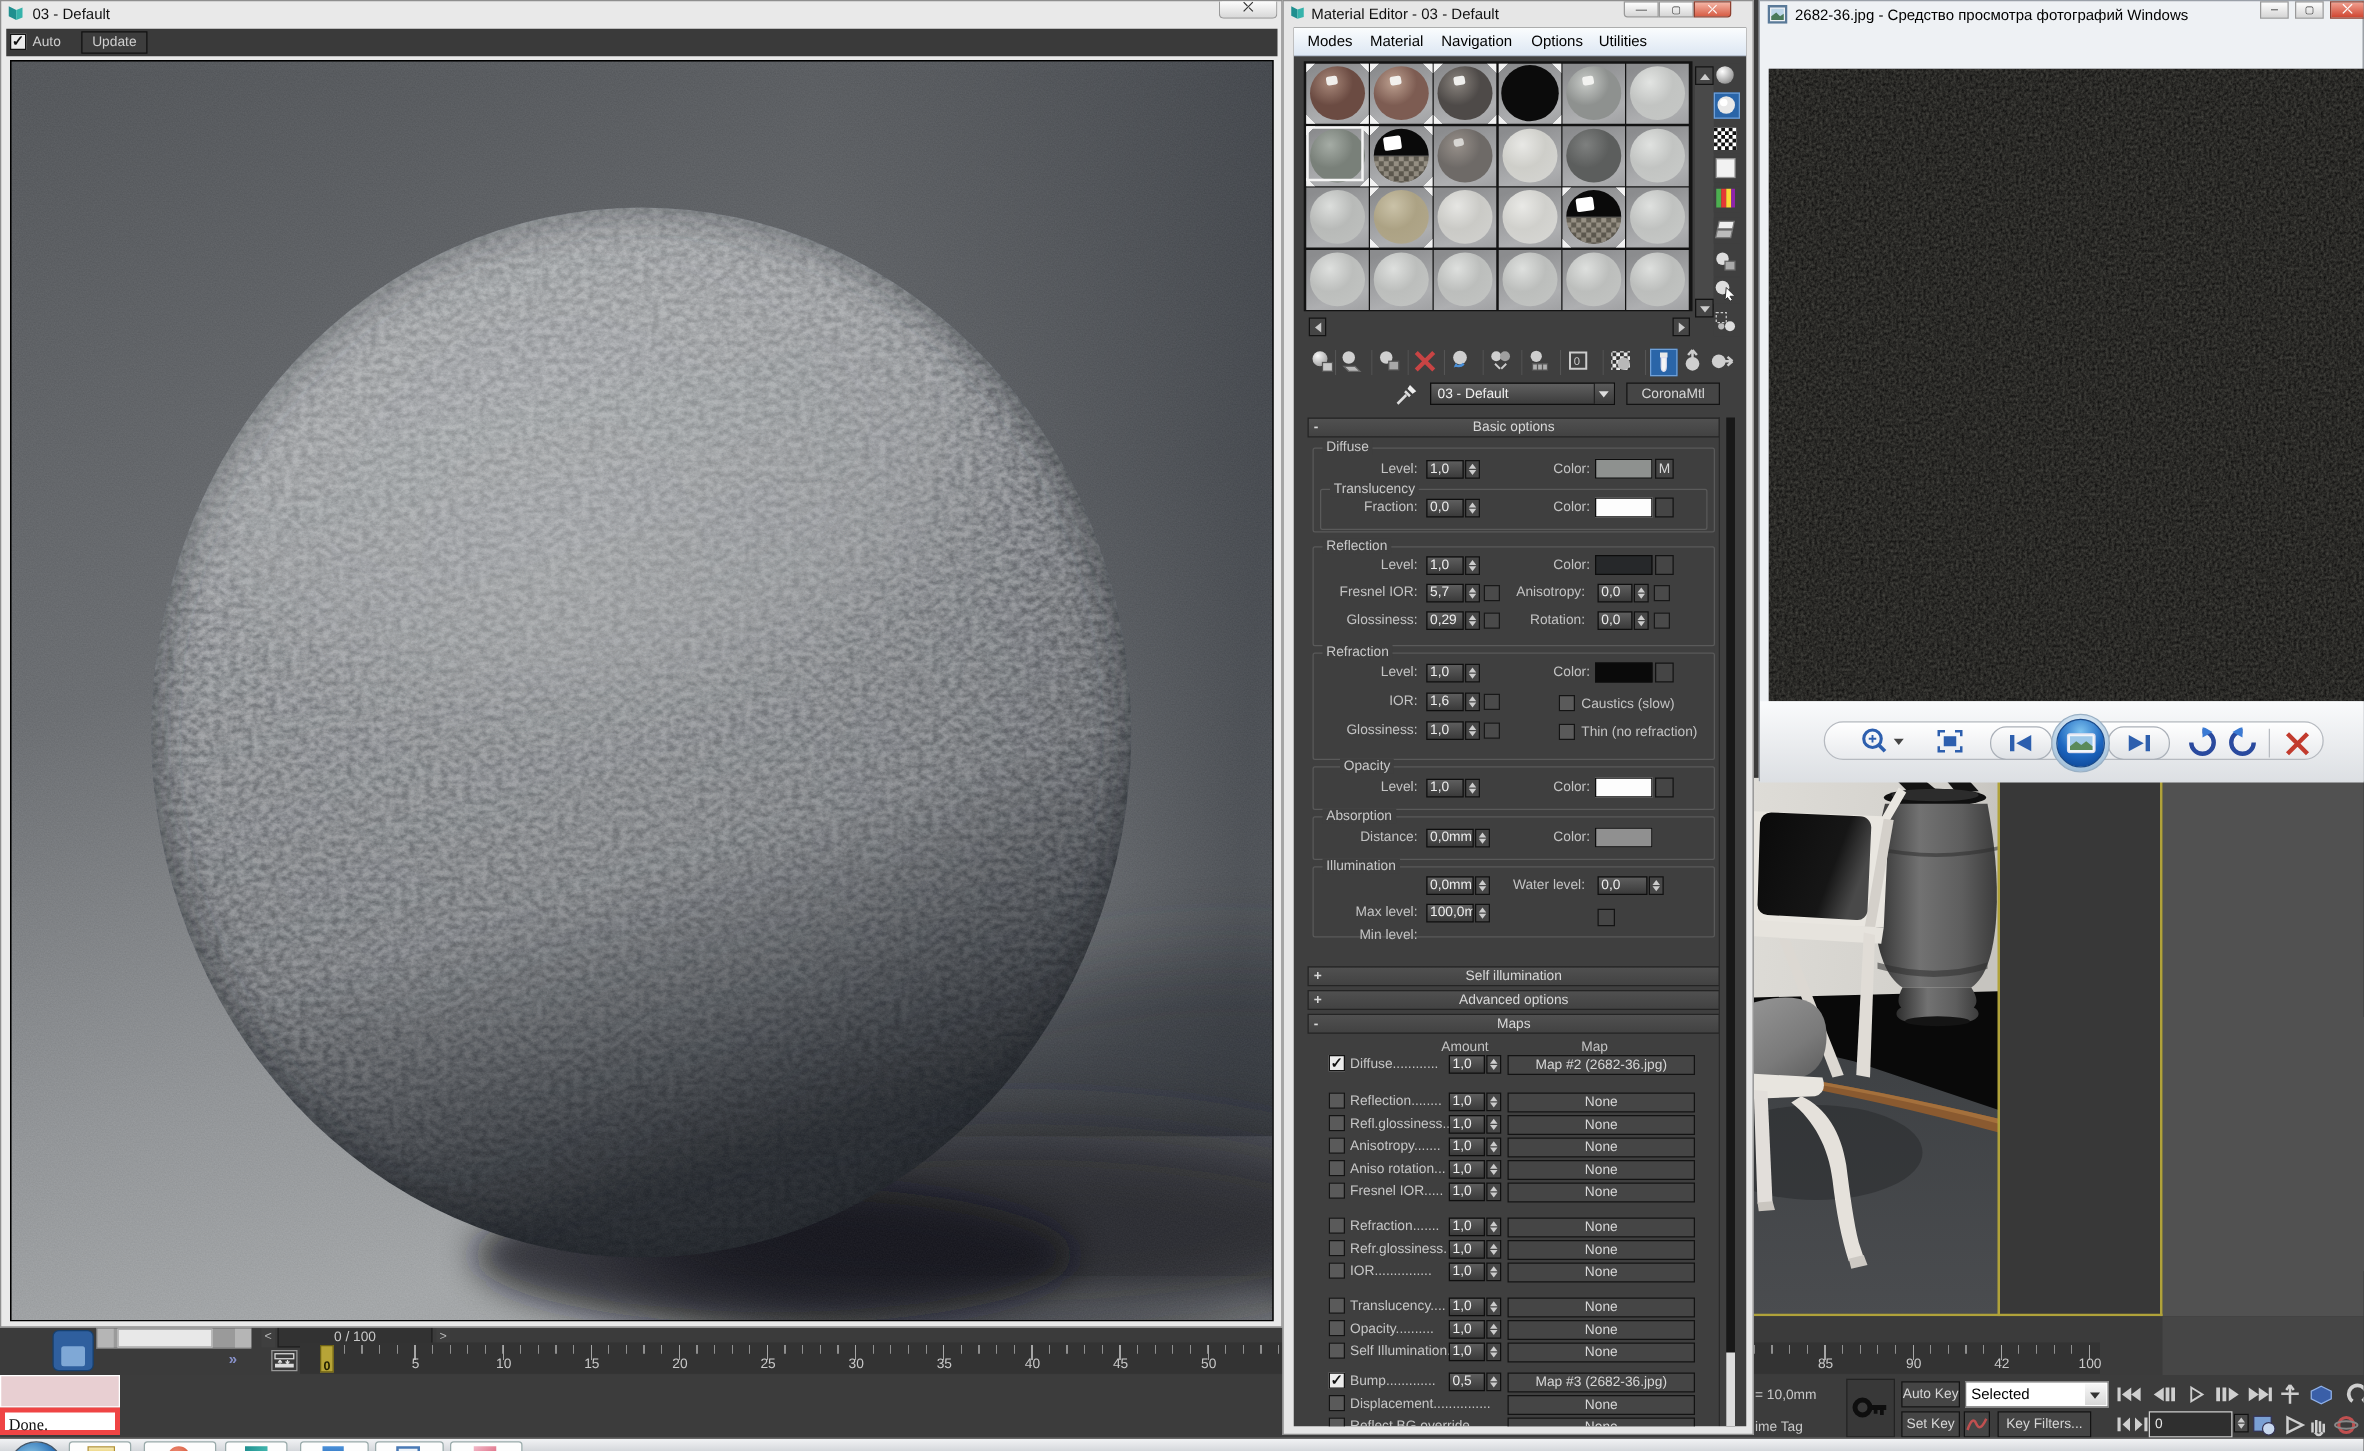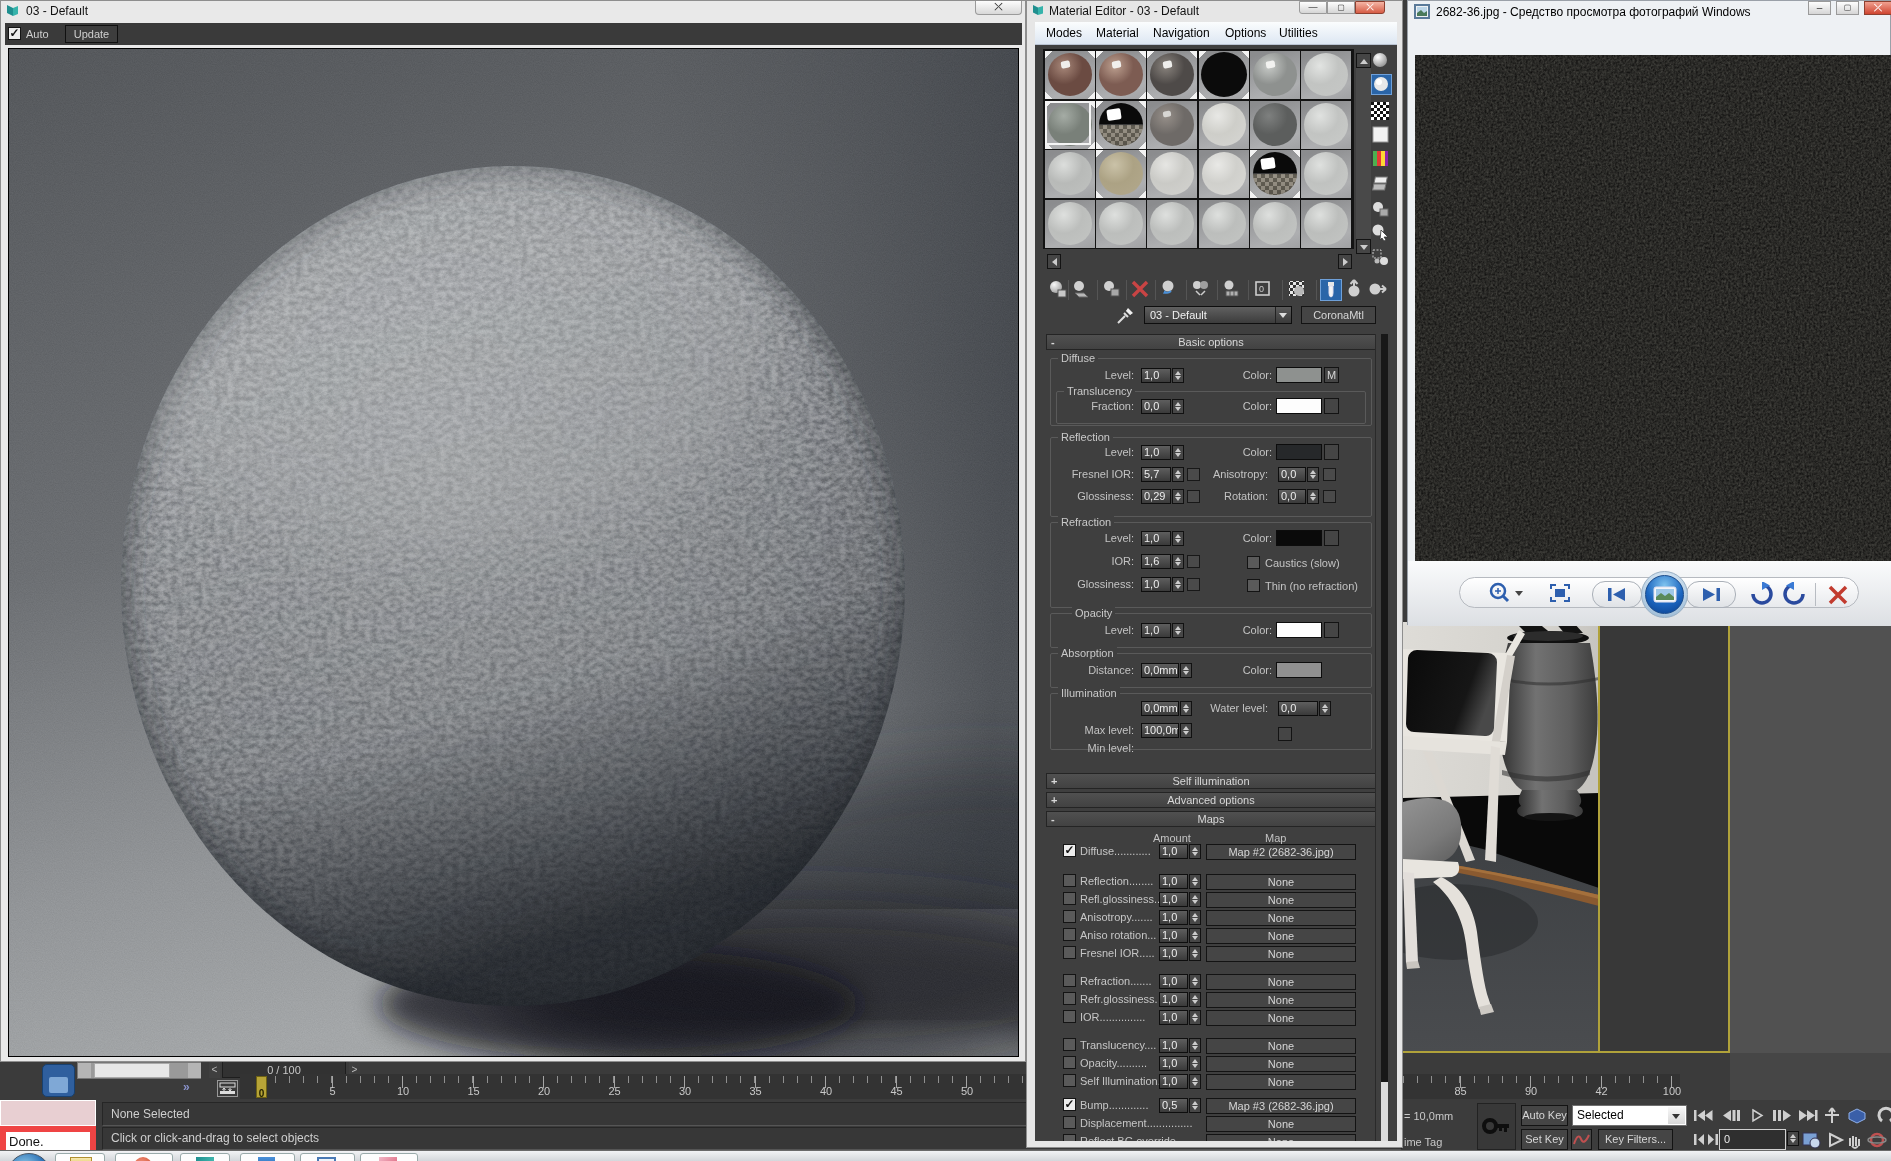--- a/index.html
+++ b/index.html
@@ -136,25 +136,23 @@
           <span class="a" style="left:1079.5px;top:11px;transform:translateX(-50%);color:#c9c9c9;font-size:11px">75</span>
           <span class="a" style="left:1150.0px;top:11px;transform:translateX(-50%);color:#c9c9c9;font-size:11px">80</span>
           <span class="a" style="left:1220.5px;top:11px;transform:translateX(-50%);color:#c9c9c9;font-size:11px">85</span>
           <span class="a" style="left:1291.0px;top:11px;transform:translateX(-50%);color:#c9c9c9;font-size:11px">90</span>
           <span class="a" style="left:1361.5px;top:11px;transform:translateX(-50%);color:#c9c9c9;font-size:11px">42</span>
           <span class="a" style="left:1432.0px;top:11px;transform:translateX(-50%);color:#c9c9c9;font-size:11px">100</span>
         </div>
     <div class="a" style="left:16px;top:2px;width:11px;height:22px;background:#b7a437;border:1px solid #6e6214;color:#222000;font-size:10px;text-align:center;line-height:34px;font-weight:bold">0</div>
   </div>
 
-  <div class="a" style="left:102px;top:1102px;width:1300px;height:24px;background:#373737;border:1px solid #262626;border-bottom-color:#555;color:#cfcfcf;font-size:12px;line-height:22px;padding-left:8px">None Selected</div>
-  <div class="a" style="left:102px;top:1127px;width:1300px;height:23px;background:#373737;border:1px solid #262626;border-bottom-color:#555;color:#cfcfcf;font-size:12px;line-height:21px;padding-left:8px">Click or click-and-drag to select objects</div>
 
   <div class="a" style="left:0;top:1100px;width:96px;height:26px;background:#e8cfd2;border:1px solid #fff"></div>
-  <div class="a" style="left:0;top:1126px;width:96px;height:36px;background:#ffffff;border:6px solid #ef4444;color:#111;font-family:Liberation Sans, sans-serif;font-size:13px;line-height:20px;padding-left:3px">Done.</div>
+  <div class="a" style="left:0;top:1126px;width:96px;height:22px;background:#ffffff;border:4px solid #ef4444;color:#111;font-family:Liberation Serif, serif;font-size:13px;line-height:20px;padding-left:3px">Done.</div>
 
   <div class="a" style="left:1404px;top:1110px;color:#c9c9c9;font-size:11px">= 10,0mm</div>
   <div class="a" style="left:1404px;top:1136px;color:#c9c9c9;font-size:11px">ime Tag</div>
   <div class="a" style="left:1477px;top:1103px;width:39px;height:47px;background:#383838;border:1px solid #222">
     <svg width="37" height="45">
           <circle cx="12" cy="22" r="6" fill="none" stroke="#0e0e0e" stroke-width="4"></circle>
           <rect x="17" y="20" width="14" height="4" fill="#0e0e0e"></rect>
           <rect x="26" y="23" width="3" height="5" fill="#0e0e0e"></rect>
           <rect x="21" y="23" width="3" height="4" fill="#0e0e0e"></rect>
         </svg></div>

